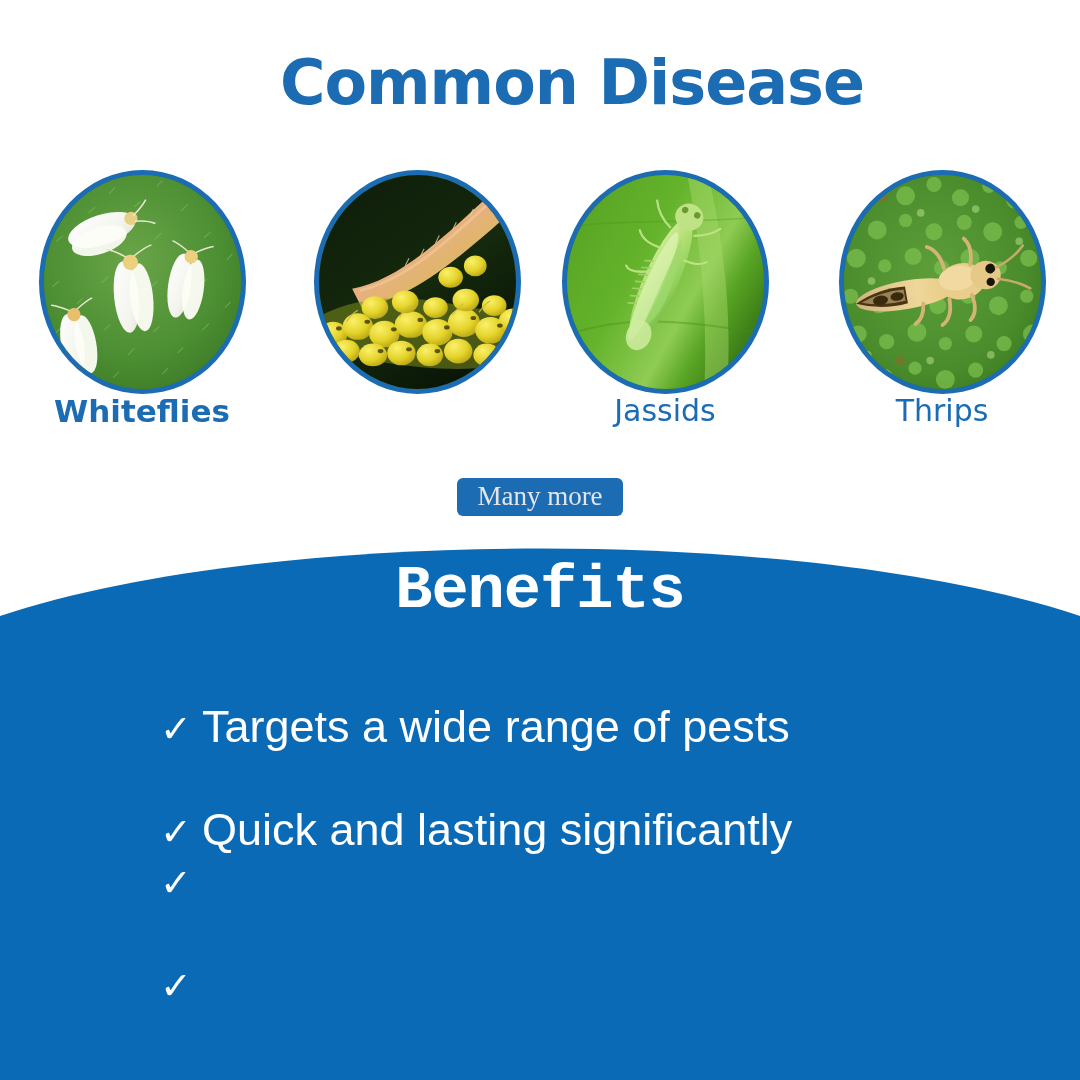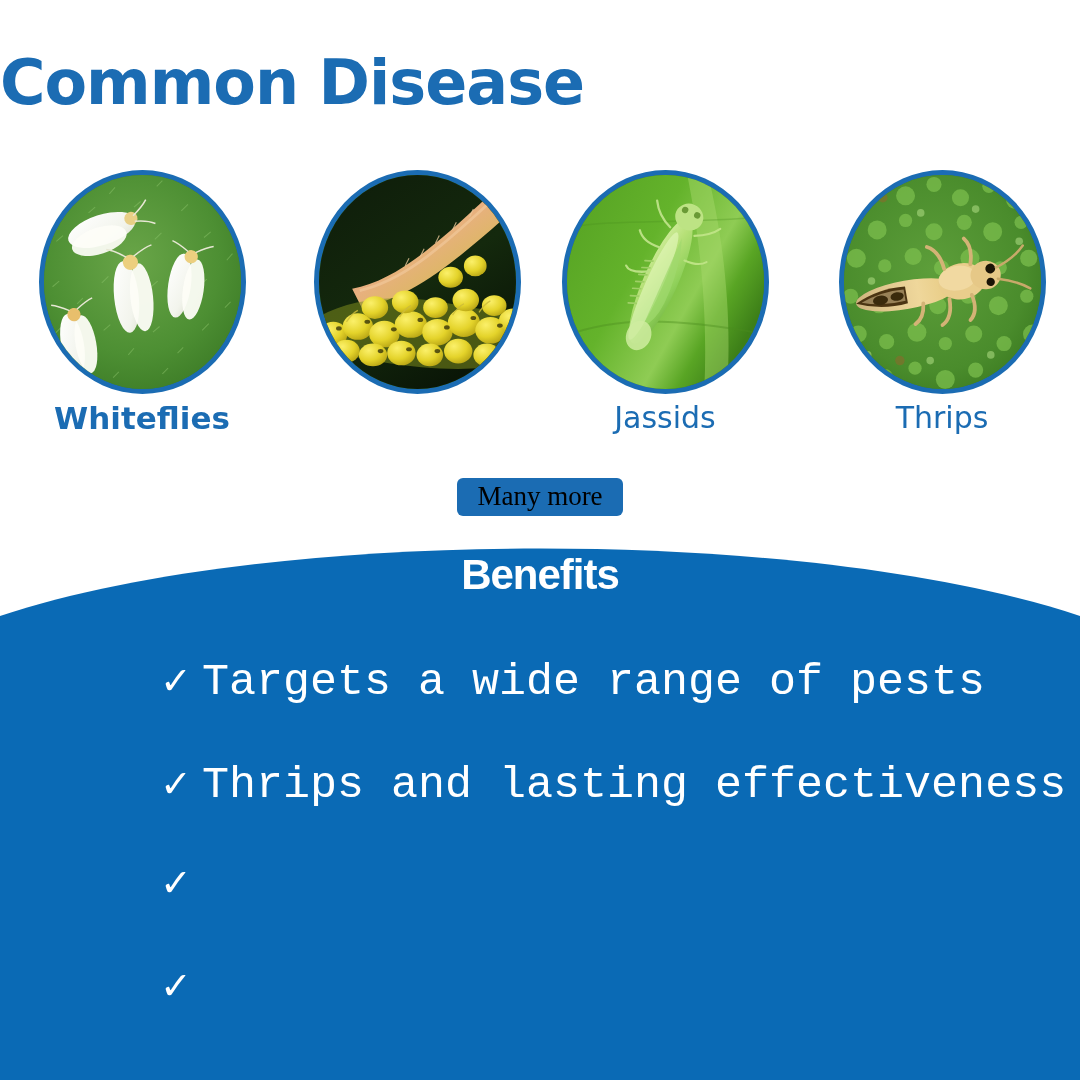--- a/index.html
+++ b/index.html
@@ -22,21 +22,21 @@
     background: #ffffff;
     overflow: hidden;
   }
 
   
   .title {
     position: absolute;
     top: 52px;
     left: 0;
     width: 864px;
-    text-align: left;
+    text-align: right;
     font-family: "DejaVu Sans", sans-serif;
     font-weight: bold;
     font-size: 62px;
     letter-spacing: -1px;
     color: #1b6cb3;
     line-height: 1;
   }
 
   
   .pest-row {
@@ -64,40 +64,39 @@
     margin: 0 auto;
     border-radius: 50%;
     border: 5px solid #1b6cb3;
     box-sizing: border-box;
     overflow: hidden;
     background: #3b7a2a;
   }
   .pest-circle svg { display: block; width: 100%; height: 100%; }
 
   .pest-label {
-    margin-top: 7px;
     font-family: "DejaVu Sans", sans-serif;
     font-size: 30px;
     color: #1b6cb3;
     line-height: 1.1;
   }
   .pest-label.bold { font-weight: bold; font-size: 31px; }
 
   
   .many-more-wrap {
     position: absolute;
     top: 478px;
     left: 0;
     width: 1080px;
     text-align: center;
   }
   .many-more {
     display: inline-block;
     background: #1b6cb3;
-    color: #000000;
+    color: #e5e5e5;
     font-family: "Liberation Serif", serif;
     font-size: 27px;
     padding: 4px 20px 6px 20px;
     border-radius: 6px;
     line-height: 1.05;
   }
 
   
   .blue-panel {
     position: absolute;
@@ -111,27 +110,27 @@
     position: absolute;
     left: 0;
     top: 0;
     width: 1080px;
     height: 560px;
     display: block;
   }
 
   .benefits-title {
     position: absolute;
-    top: 34px;
+    top: 40px;
     left: 0;
     width: 1080px;
     text-align: center;
-    font-family: Liberation Sans, sans-serif;
+    font-family: Liberation Mono, monospace;
     font-weight: bold;
-    font-size: 42px;
+    font-size: 62px;
     letter-spacing: -1px;
     color: #ffffff;
     line-height: 1;
   }
 
   .benefit-list {
     position: absolute;
     top: 138px;
     left: 160px;
     width: 860px;
@@ -143,25 +142,26 @@
   }
   .check-icon {
     flex: 0 0 auto;
     width: 42px;
     color: #ffffff;
     font-size: 38px;
     font-family: "DejaVu Sans", sans-serif;
     line-height: 1;
   }
   .benefit-text {
-    font-family: Liberation Mono, monospace;
+    font-family: Liberation Sans, sans-serif;
     font-size: 45px;
     color: #ffffff;
     line-height: 1.1;
     white-space: nowrap;
+    margin-top: 44px;
   }
 </style>
 </head>
 <body>
 
 <div id="poster">
 
   <div class="title">Common Disease</div>
 
   <div class="pest-row">
@@ -536,21 +536,21 @@
 
     <div class="benefits-title">Benefits</div>
 
     <div class="benefit-list">
       <div class="benefit-item">
         <span class="check-icon">✓</span>
         <span class="benefit-text">Targets a wide range of pests</span>
       </div>
       <div class="benefit-item">
         <span class="check-icon">✓</span>
-        <span class="benefit-text">Thrips and lasting effectiveness</span>
+        <span class="benefit-text">Quick and lasting significantly</span>
       </div>
       <div class="benefit-item">
         <span class="check-icon">✓</span>
       </div>
       <div class="benefit-item">
         <span class="check-icon">✓</span>
       </div>
     </div>
   </div>
 

